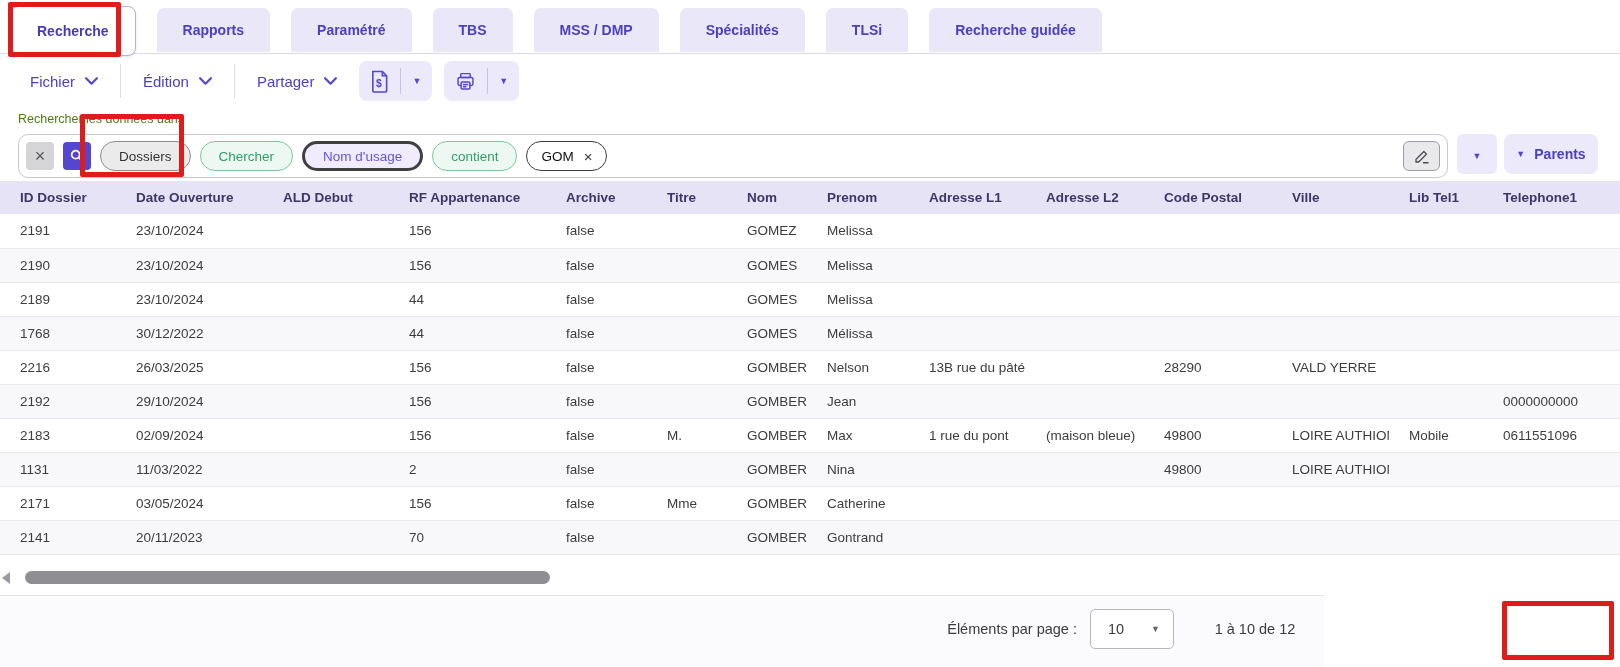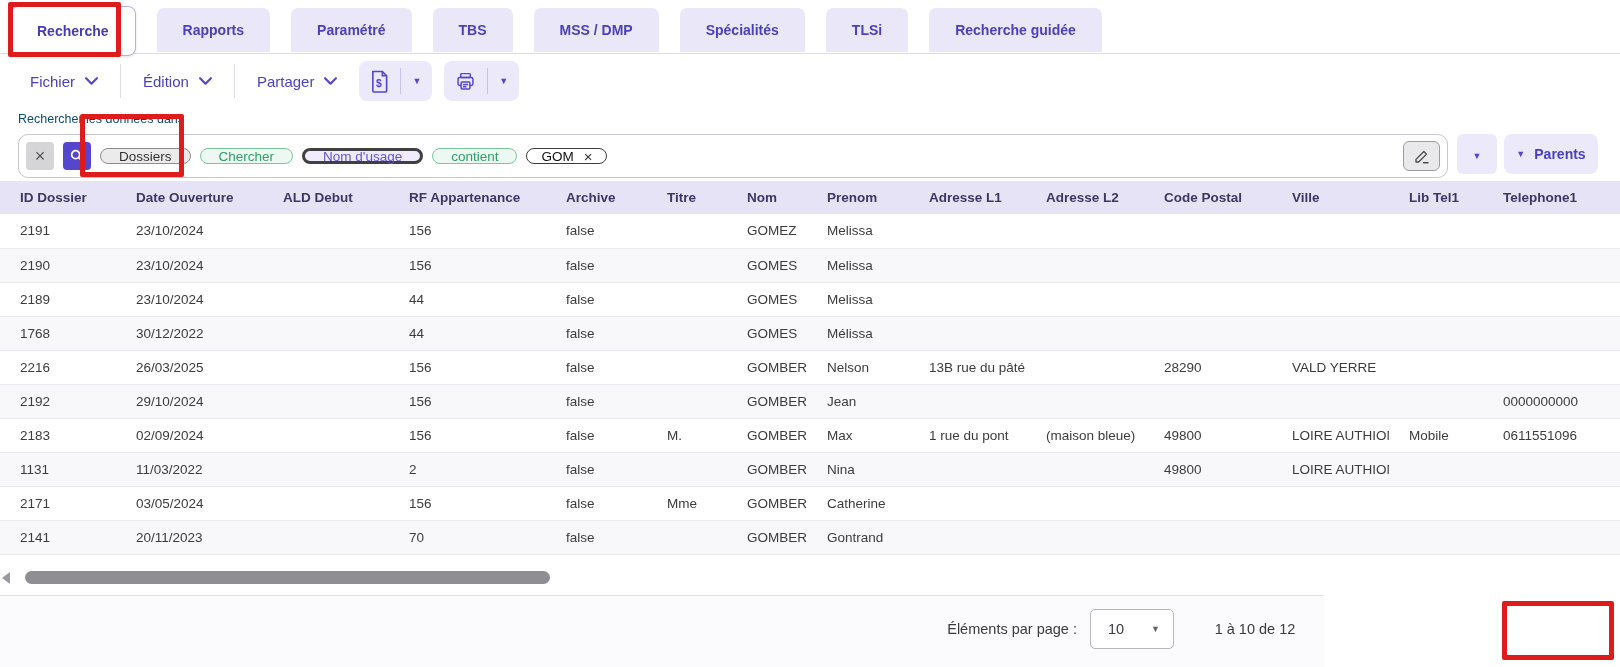--- a/index.html
+++ b/index.html
@@ -26,31 +26,31 @@
   .menubar { position:absolute; top:58px; left:0; width:1620px; height:46px; display:flex; align-items:center; padding-left:8px; }
   .menu-item { display:flex; align-items:center; gap:10px; padding:0 22px; font-size:15px; font-weight:400; color:#4a3fc0; cursor:pointer; }
   .vdiv { width:1px; height:34px; background:#dcdce6; }
   .split-btn { display:flex; align-items:center; height:40px; background:#ece9fb; border-radius:8px; margin-right:12px; }
   .split-btn:first-of-type { margin-left:38px; }
   .split-main { padding:0 11px; display:flex; align-items:center; cursor:pointer; }
   .split-sep { width:1px; height:26px; background:#c7c1ed; }
   .split-caret { padding:0 11px; color:#5546cf; font-size:9px; cursor:pointer; }
 
   
-  .search-label { position:absolute; top:112px; left:18px; font-size:12.5px; color:#0c4a6e; }
+  .search-label { position:absolute; top:112px; left:18px; font-size:12.5px; color:#4d7c0f; }
   .search-bar {
     position:absolute; top:134px; left:18px; width:1430px; height:44px;
     border:1px solid #c7c7cf; border-radius:10px; background:#fff;
     display:flex; align-items:center; padding:0 7px; gap:9px;
   }
   .sq-btn { width:28px; height:28px; border:none; border-radius:4px; display:flex; align-items:center; justify-content:center; cursor:pointer; }
   .sq-btn.gray { background:#d5d5d8; color:#55555c; font-size:18px; line-height:1; }
   .sq-btn.purple { background:#5546cf; }
   .chip {
-    height:16px; display:inline-flex; align-items:center; padding:0 18px;
+    height:30px; display:inline-flex; align-items:center; padding:0 18px;
     border-radius:15px; font-size:13.5px; white-space:nowrap; cursor:pointer;
   }
   .chip.gray   { background:#ebebeb; border:1px solid #8d8d8d; color:#333; }
   .chip.green  { background:#edf8f2; border:1px solid #79c79c; color:#2f9e68; }
   .chip.purple { background:#f0ecfd; border:3px solid #404040; color:#6456d6; }
   .chip.term   { background:#fff; border:1px solid #3c3c3c; color:#111; gap:10px; padding:0 14px; font-weight:500; }
   .chip-x { font-size:15px; color:#333; cursor:pointer; line-height:1; }
   .flex-spacer { flex:1; }
   .pencil-btn { width:37px; height:30px; background:#e9e9ec; border:1px solid #9c9ca4; border-radius:6px; display:flex; align-items:center; justify-content:center; cursor:pointer; }
   .dd-btn { position:absolute; top:134px; left:1457px; width:40px; height:40px; background:#ece9fb; border:none; border-radius:6px; cursor:pointer; }

